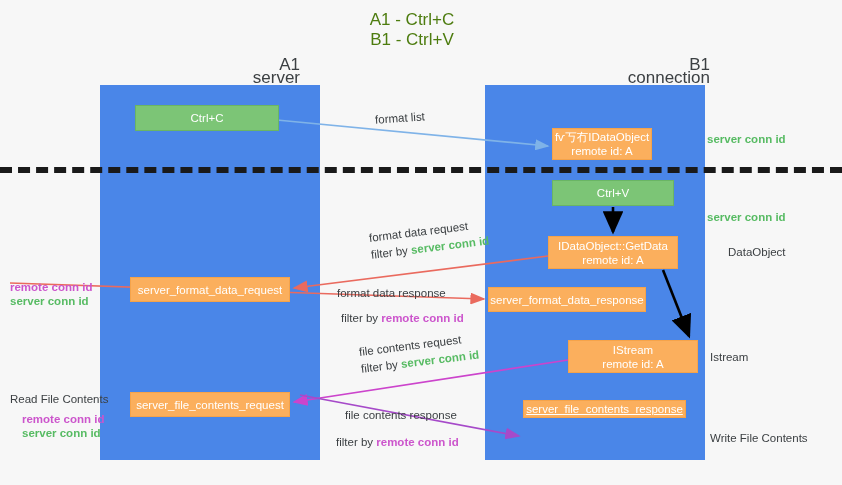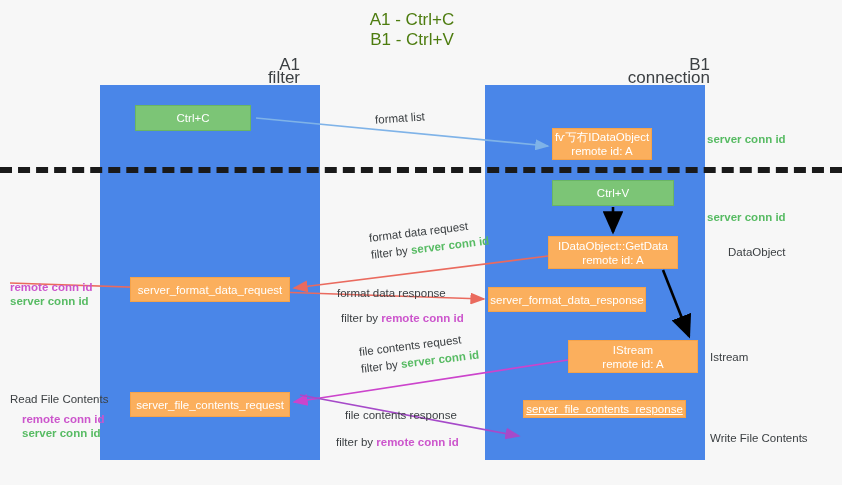--- a/index.html
+++ b/index.html
@@ -36,21 +36,21 @@
   .box{
     box-sizing:border-box;
     display:flex;flex-direction:column;
     align-items:center;justify-content:center;
     color:#ffffff;font-size:11.5px;line-height:14px;
     text-align:center;
   }
   .box-green{background:#7cc576;border:1px solid #6ab564;}
   .box-orange{background:#fbaf5d;border:1px solid #f5a34a;}
 
-  #box-ctrlc{left:135px;top:105px;width:116px;height:26px;}
+  #box-ctrlc{left:135px;top:105px;width:144px;height:26px;}
   #box-idataobject{left:552px;top:128px;width:100px;height:32px;}
   #box-ctrlv{left:552px;top:180px;width:122px;height:26px;}
   #box-getdata{left:548px;top:236px;width:130px;height:33px;}
   #box-fmt-req{left:130px;top:277px;width:160px;height:25px;}
   #box-fmt-resp{left:488px;top:287px;width:158px;height:25px;text-align:center;}
   #box-istream{left:568px;top:340px;width:130px;height:33px;}
   #box-file-req{left:130px;top:392px;width:160px;height:25px;}
   #box-file-resp{left:523px;top:400px;width:163px;height:18px;text-decoration:underline;}
 
   
@@ -91,21 +91,21 @@
 
 <div id="stage">
 
   <div class="abs" id="title">
     <div>A1 - Ctrl+C</div>
     <div>B1 - Ctrl+V</div>
   </div>
 
   <div class="abs lane-head" id="head-a1">
     <div>A1</div>
-    <div>filter</div>
+    <div>server</div>
   </div>
   <div class="abs lane-head" id="head-b1">
     <div>B1</div>
     <div>connection</div>
   </div>
 
   <div class="abs lane" id="lane-a1"></div>
   <div class="abs lane" id="lane-b1"></div>
 
   <svg id="arrows">

